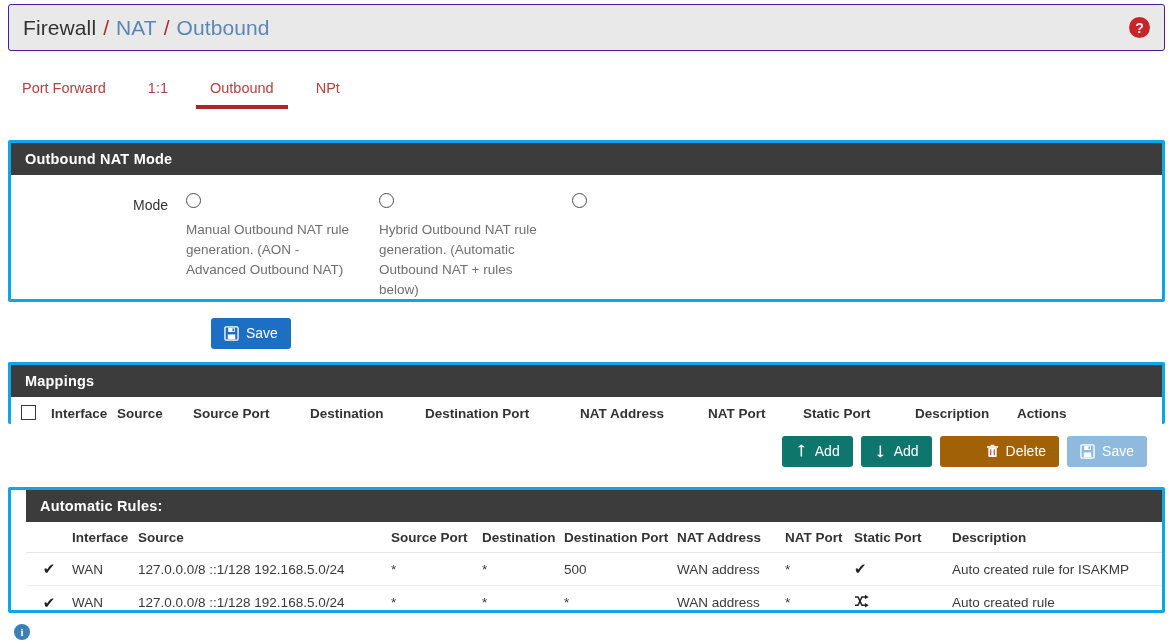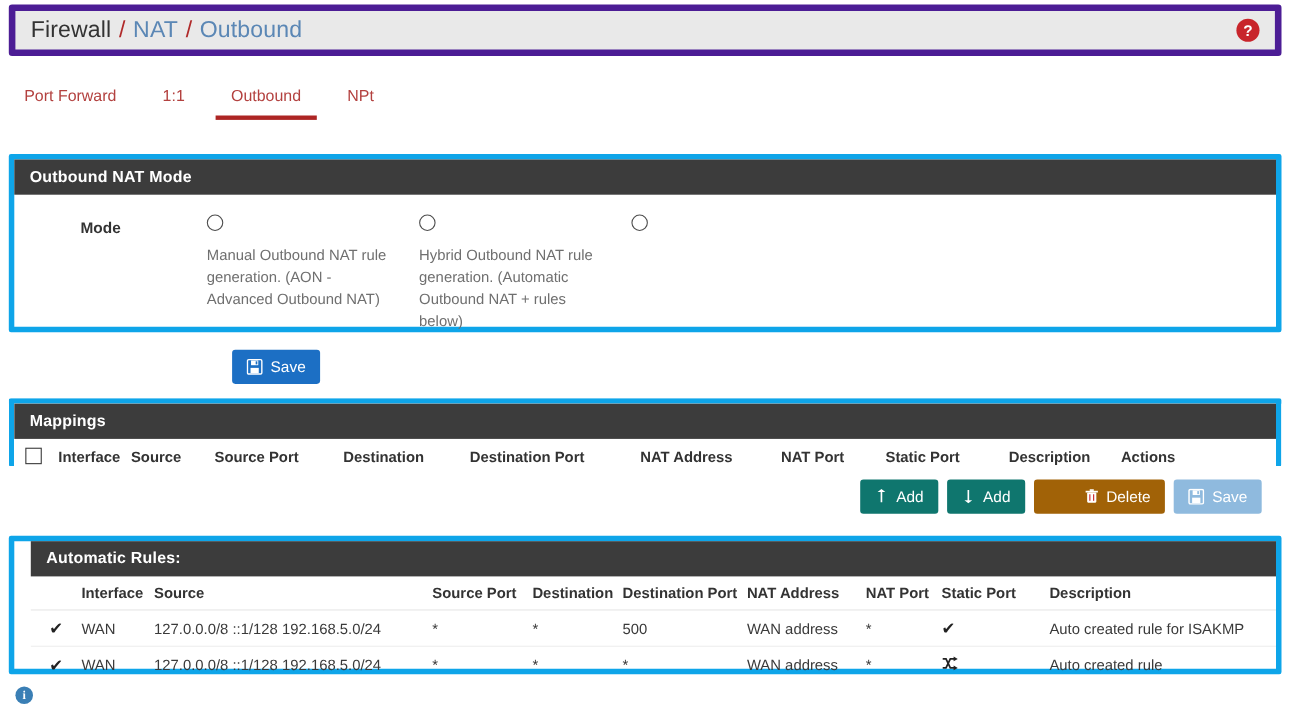--- a/index.html
+++ b/index.html
@@ -13,21 +13,21 @@
     color: #333333;
   }
   * { box-sizing: border-box; }
 
   
   .breadcrumb-bar {
     position: absolute;
     left: 8px; top: 4px;
     width: 1157px; height: 47px;
     background: #e9e9e9;
-    border: 6px solid #4c1d95;
+    border: 1px solid #4c1d95;
     border-radius: 3px;
     display: flex;
     align-items: center;
     padding: 0 14px;
   }
   .crumb {
     font-size: 21px;
     letter-spacing: .1px;
   }
   .crumb.current-app { color: #333333; }
@@ -80,45 +80,45 @@
     height: 4px;
     background: #ad2524;
   }
 
   
   .panel {
     position: absolute;
     left: 8px;
     width: 1157px;
     background: #ffffff;
-    border: 5px solid #0ea5e9;
+    border: 3px solid #0ea5e9;
     border-radius: 2px;
   }
   .panel-heading {
     background: #3c3c3c;
     color: #ffffff;
     font-size: 14.5px;
     font-weight: bold;
     padding: 8px 14px;
     letter-spacing: .2px;
   }
 
   
   #mode-panel { top: 140px; height: 162px; }
   .mode-body {
     display: flex;
     padding: 18px 0 0 0;
     height: 128px;
   }
   .mode-label {
     width: 175px;
-    text-align: center;
+    text-align: right;
     padding-right: 18px;
     font-size: 14px;
-    font-weight: bold;
+    font-weight: normal;
     color: #333333;
     padding-top: 4px;
   }
   .mode-options { display: flex; }
   .mode-option { width: 193px; }
   .radio {
     width: 15px; height: 15px;
     border: 1.6px solid #4d4d4d;
     border-radius: 50%;
     display: block;

